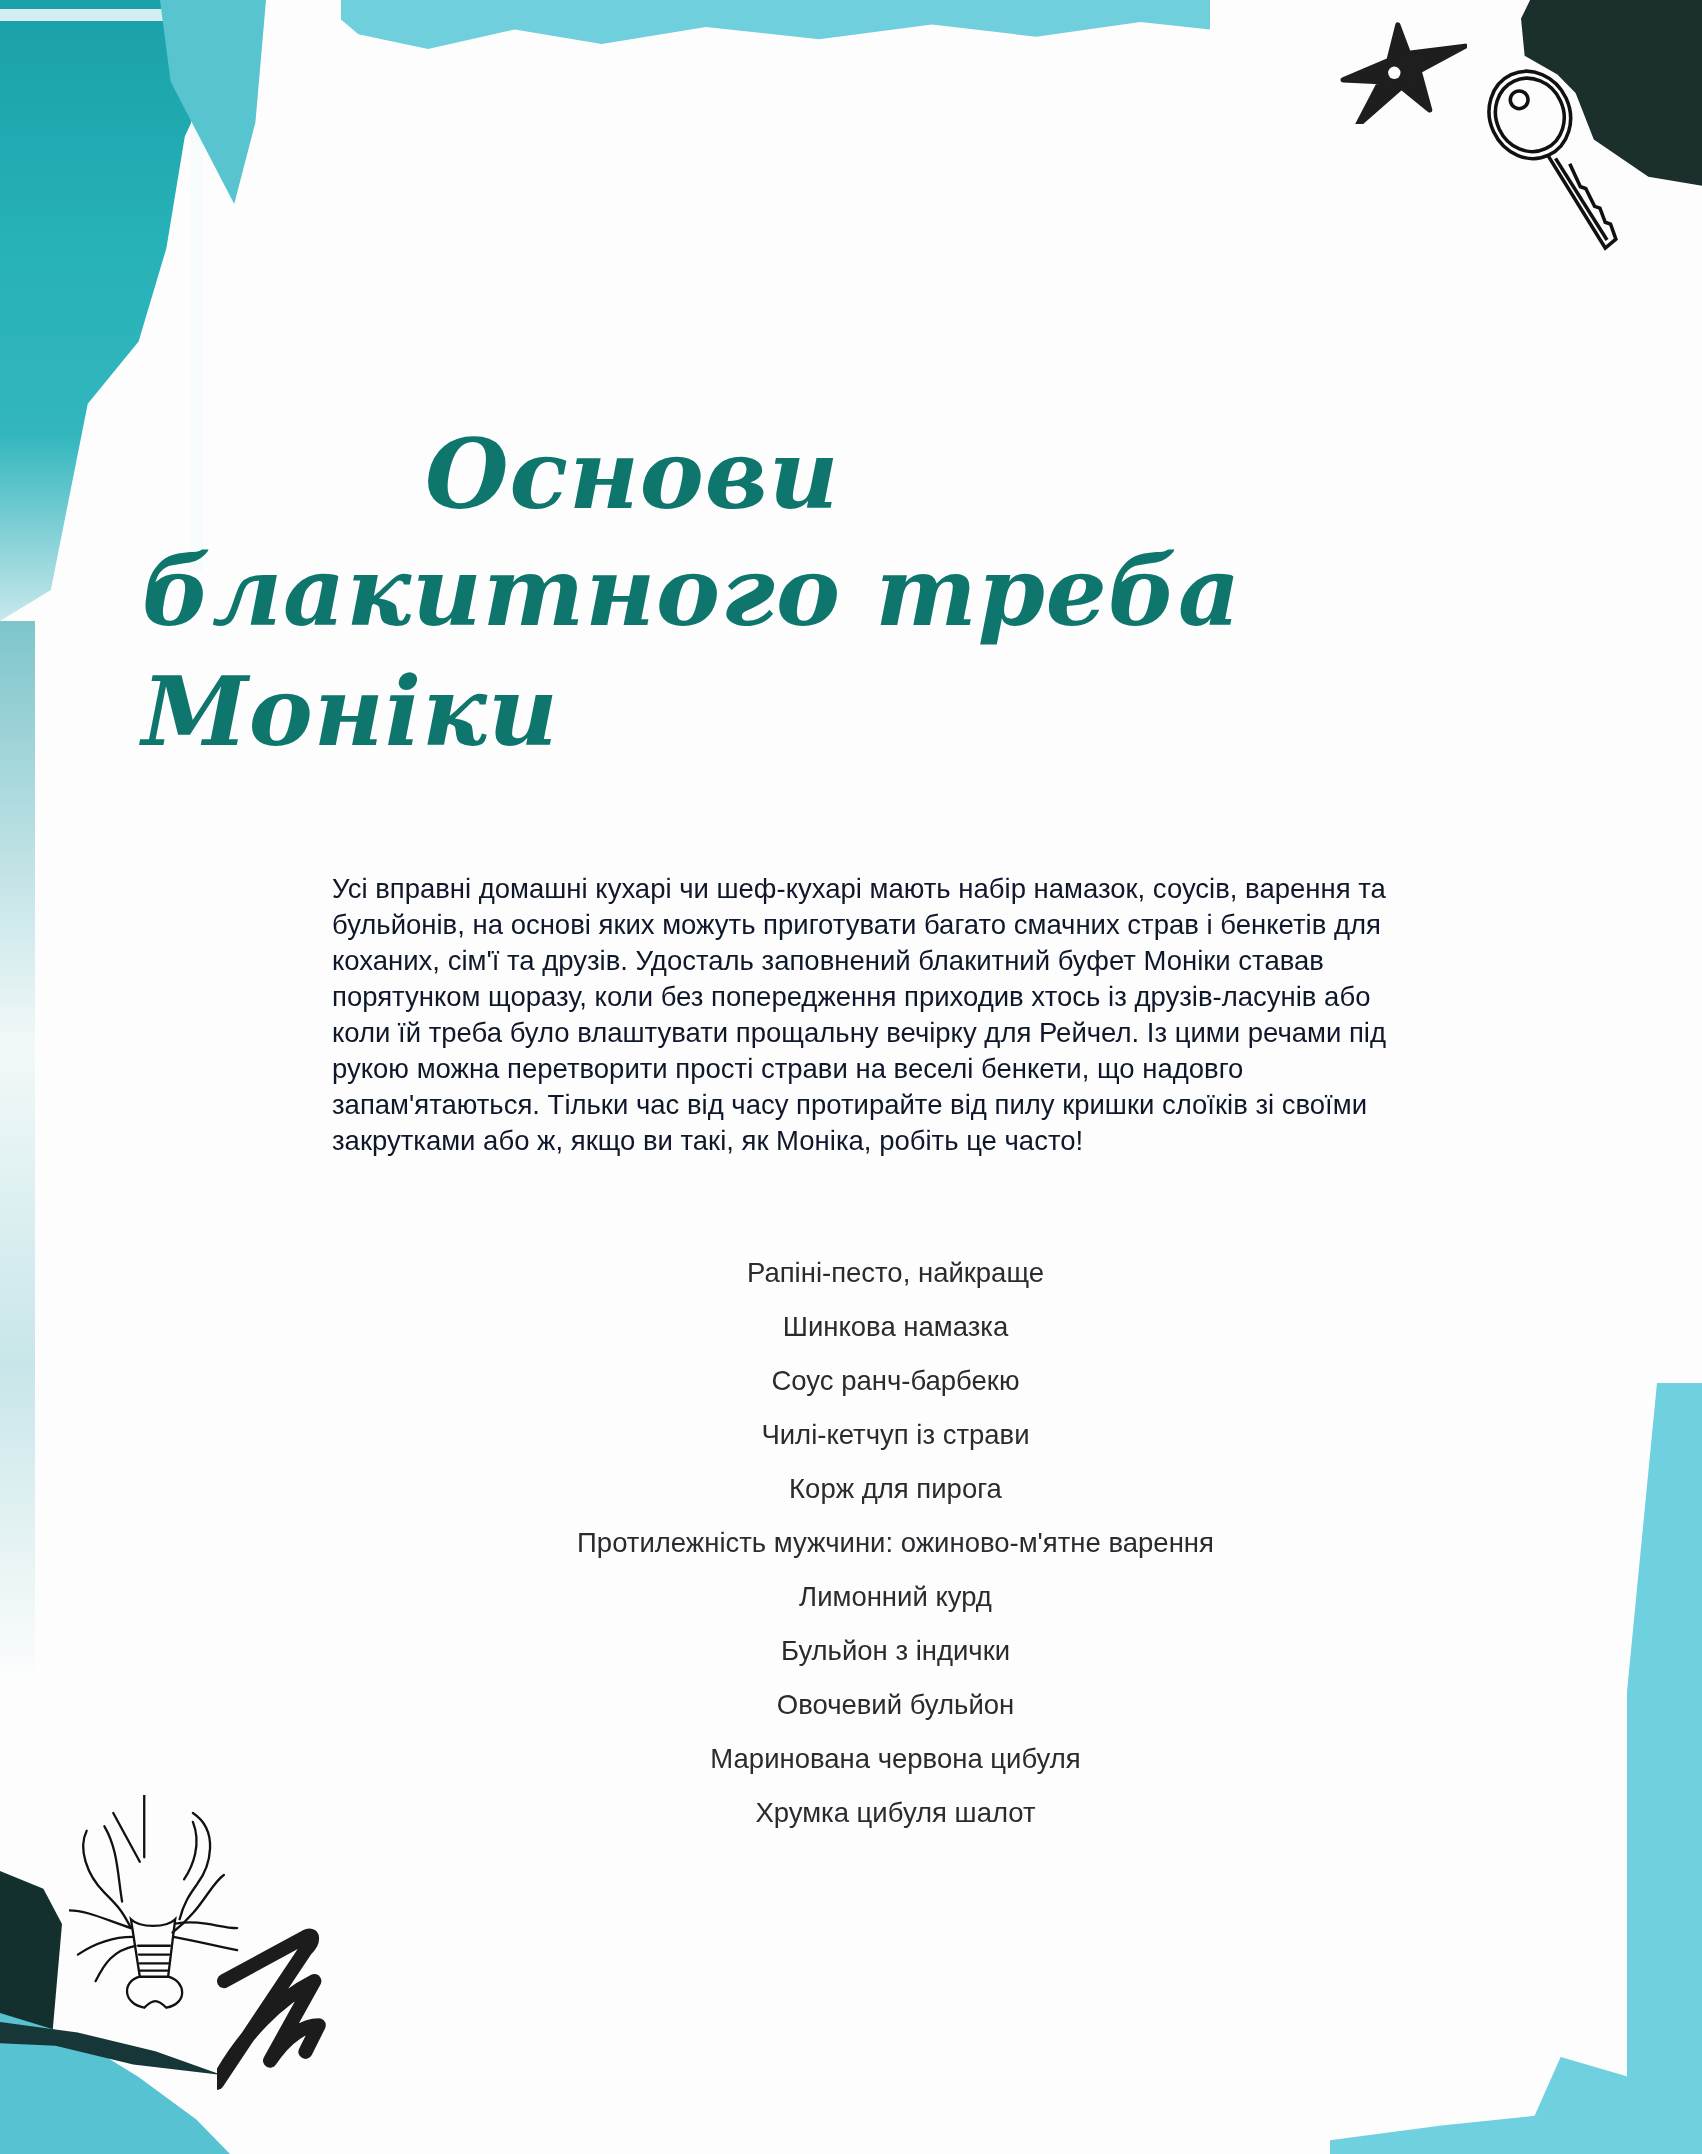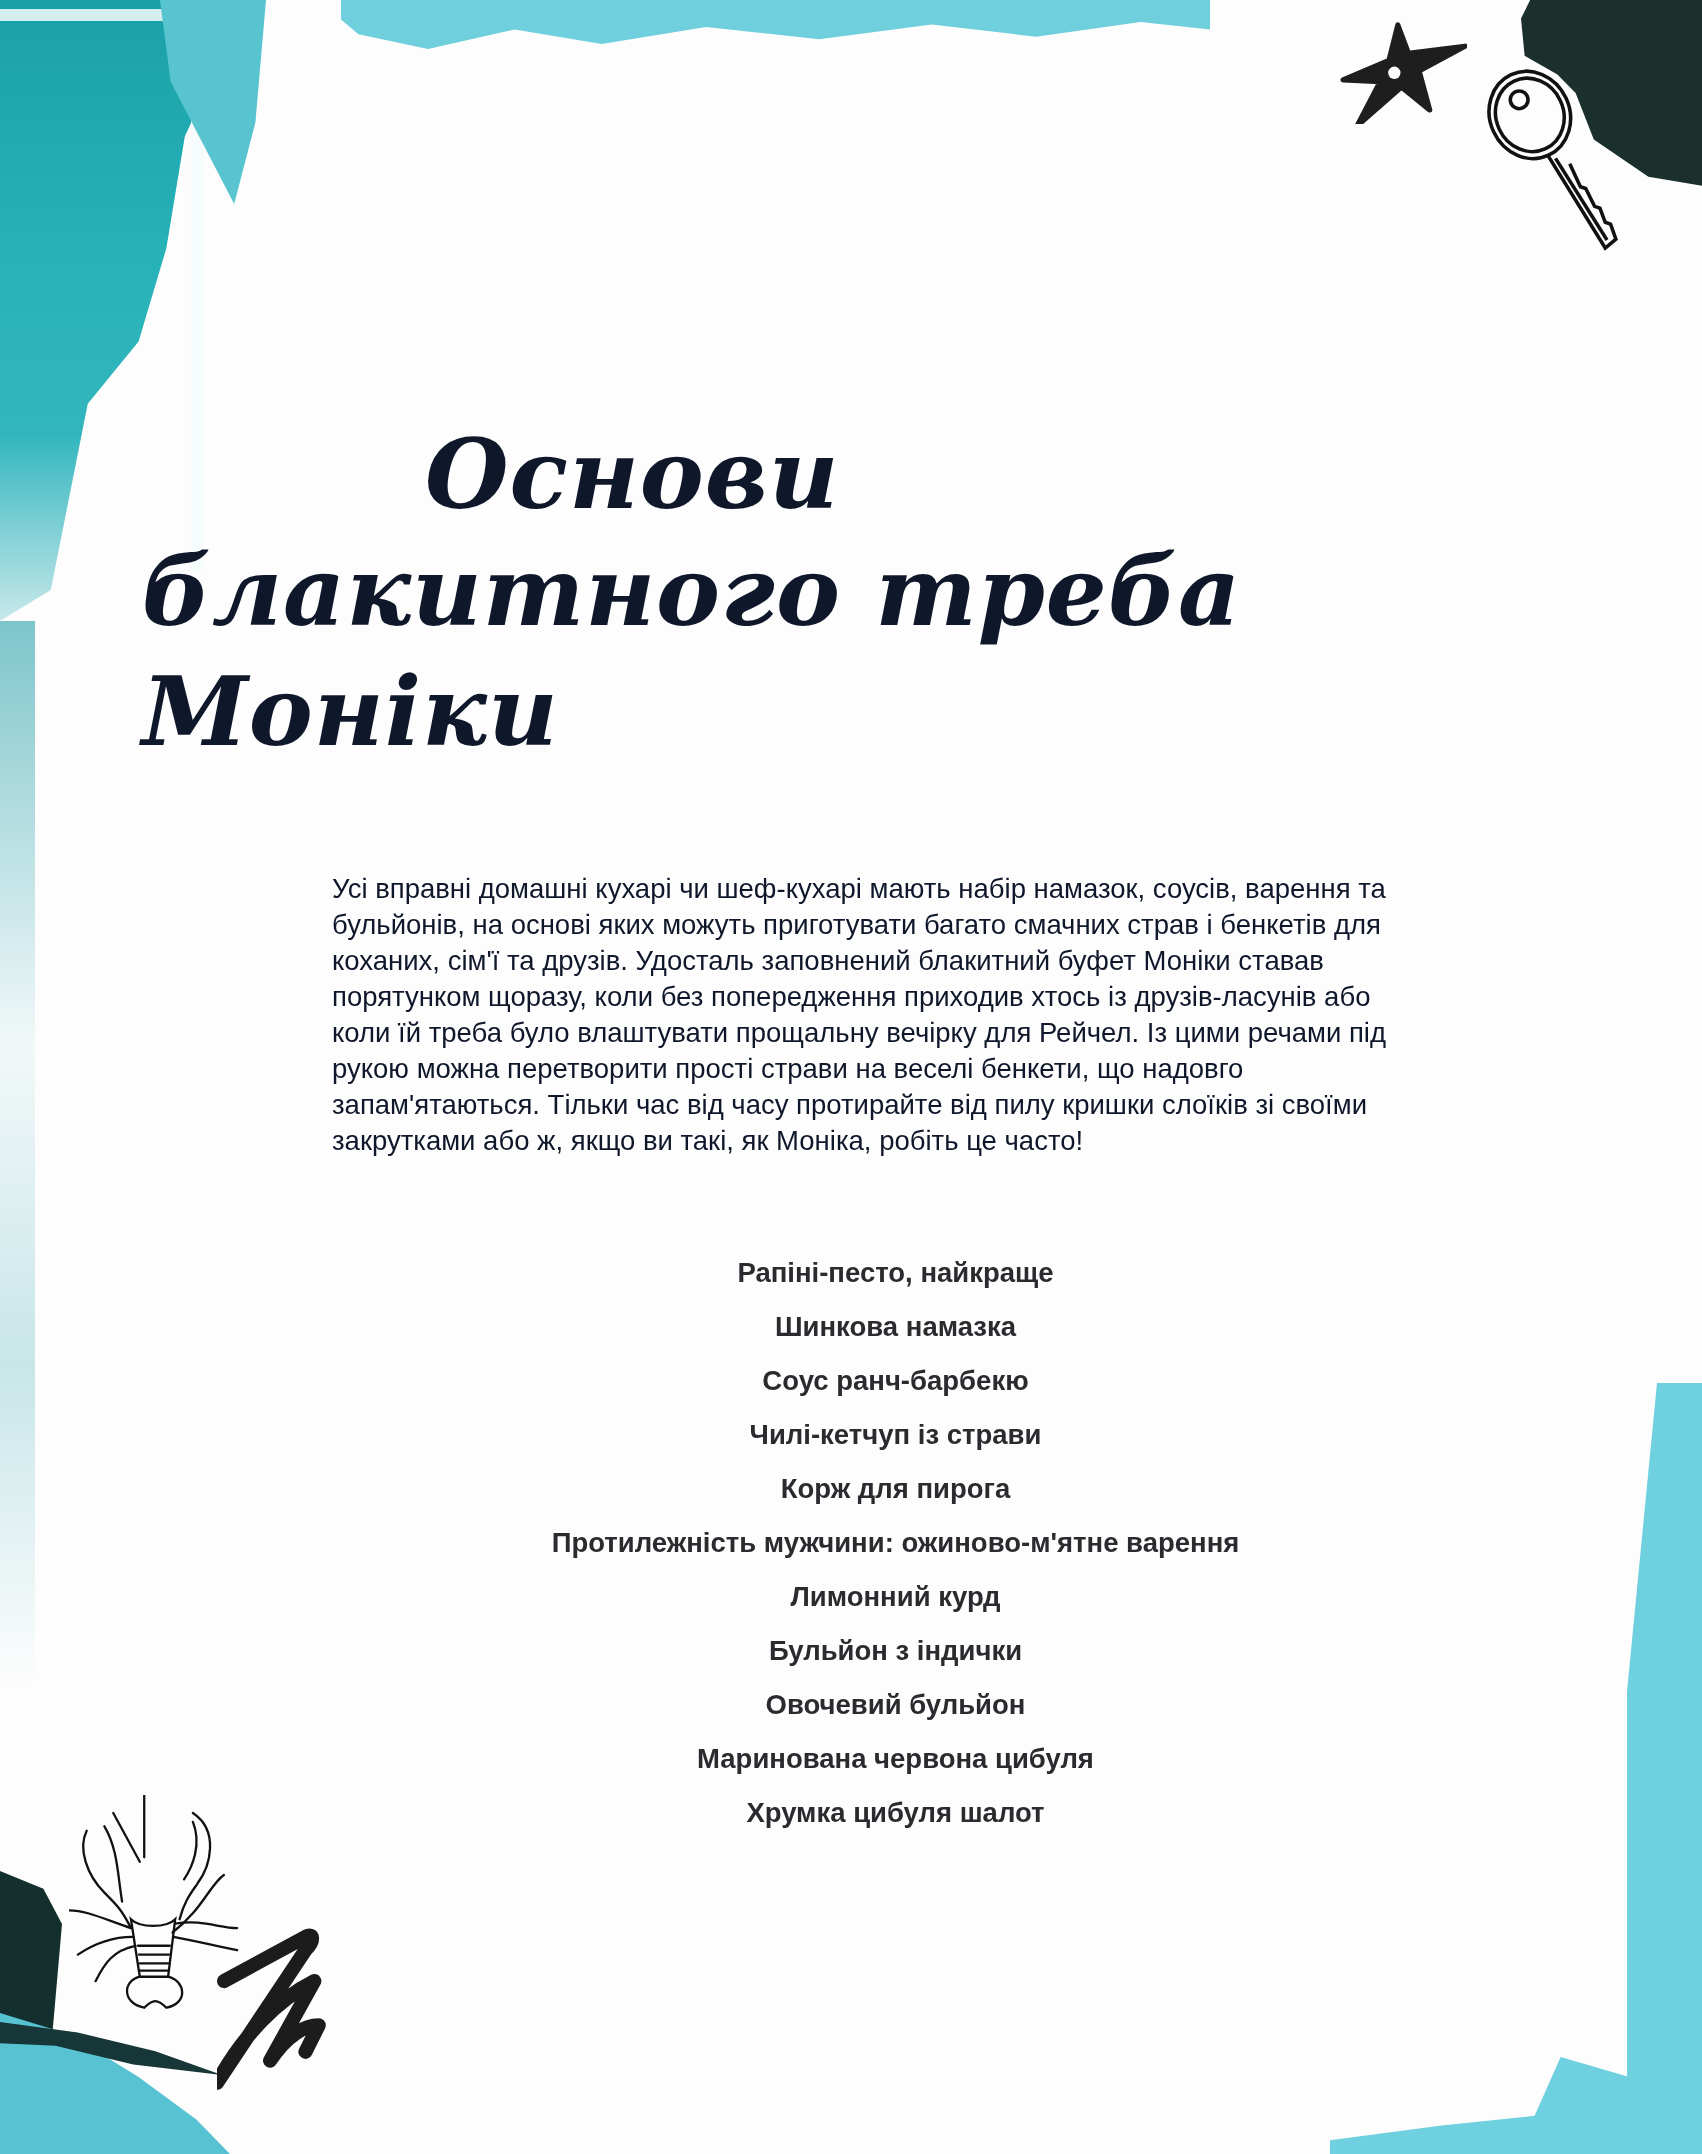--- a/index.html
+++ b/index.html
@@ -62,36 +62,36 @@
   }
   .paint-bl-stroke {
     left: 0; top: 2022px; width: 222px; height: 53px;
     background: #163638;
     clip-path: polygon(0 0, 35% 20%, 70% 55%, 100% 100%, 60% 80%, 25% 45%, 0 40%);
   }
   
   .title {
     position: absolute; left: 124px; top: 417px; width: 1490px;
     font-family: "DejaVu Serif", serif; font-style: italic;
-    color: #0f172a; letter-spacing: 0.9px;
+    color: #0f766e; letter-spacing: 0.9px;
   }
   .title .line1 { display: block; font-size: 96px; margin-left: 301px; line-height: 1.2; }
   .title .line2 { display: block; font-size: 96px; margin-left: 17.7px; line-height: 1.25; }
   
   .intro {
     position: absolute; left: 332px; top: 871px; width: 1099px;
     font-size: 27.5px; line-height: 36px; color: #0f172a;
   }
   
   .recipes {
     position: absolute; left: 319px; top: 1246px; width: 1153px;
     list-style: none; margin: 0; padding: 0; text-align: center;
   }
   .recipes li {
-    font-size: 27.5px; font-weight: bold; color: #2b2b2f;
+    font-size: 27.5px; font-weight: normal; color: #2b2b2f;
     height: 54px; line-height: 54px;
     cursor: pointer;
   }
   svg { display: block; }
 </style>
 </head>
 <body>
 
 <div class="deco paint-tl"></div>
 <div class="deco paint-tl-frame"></div>

